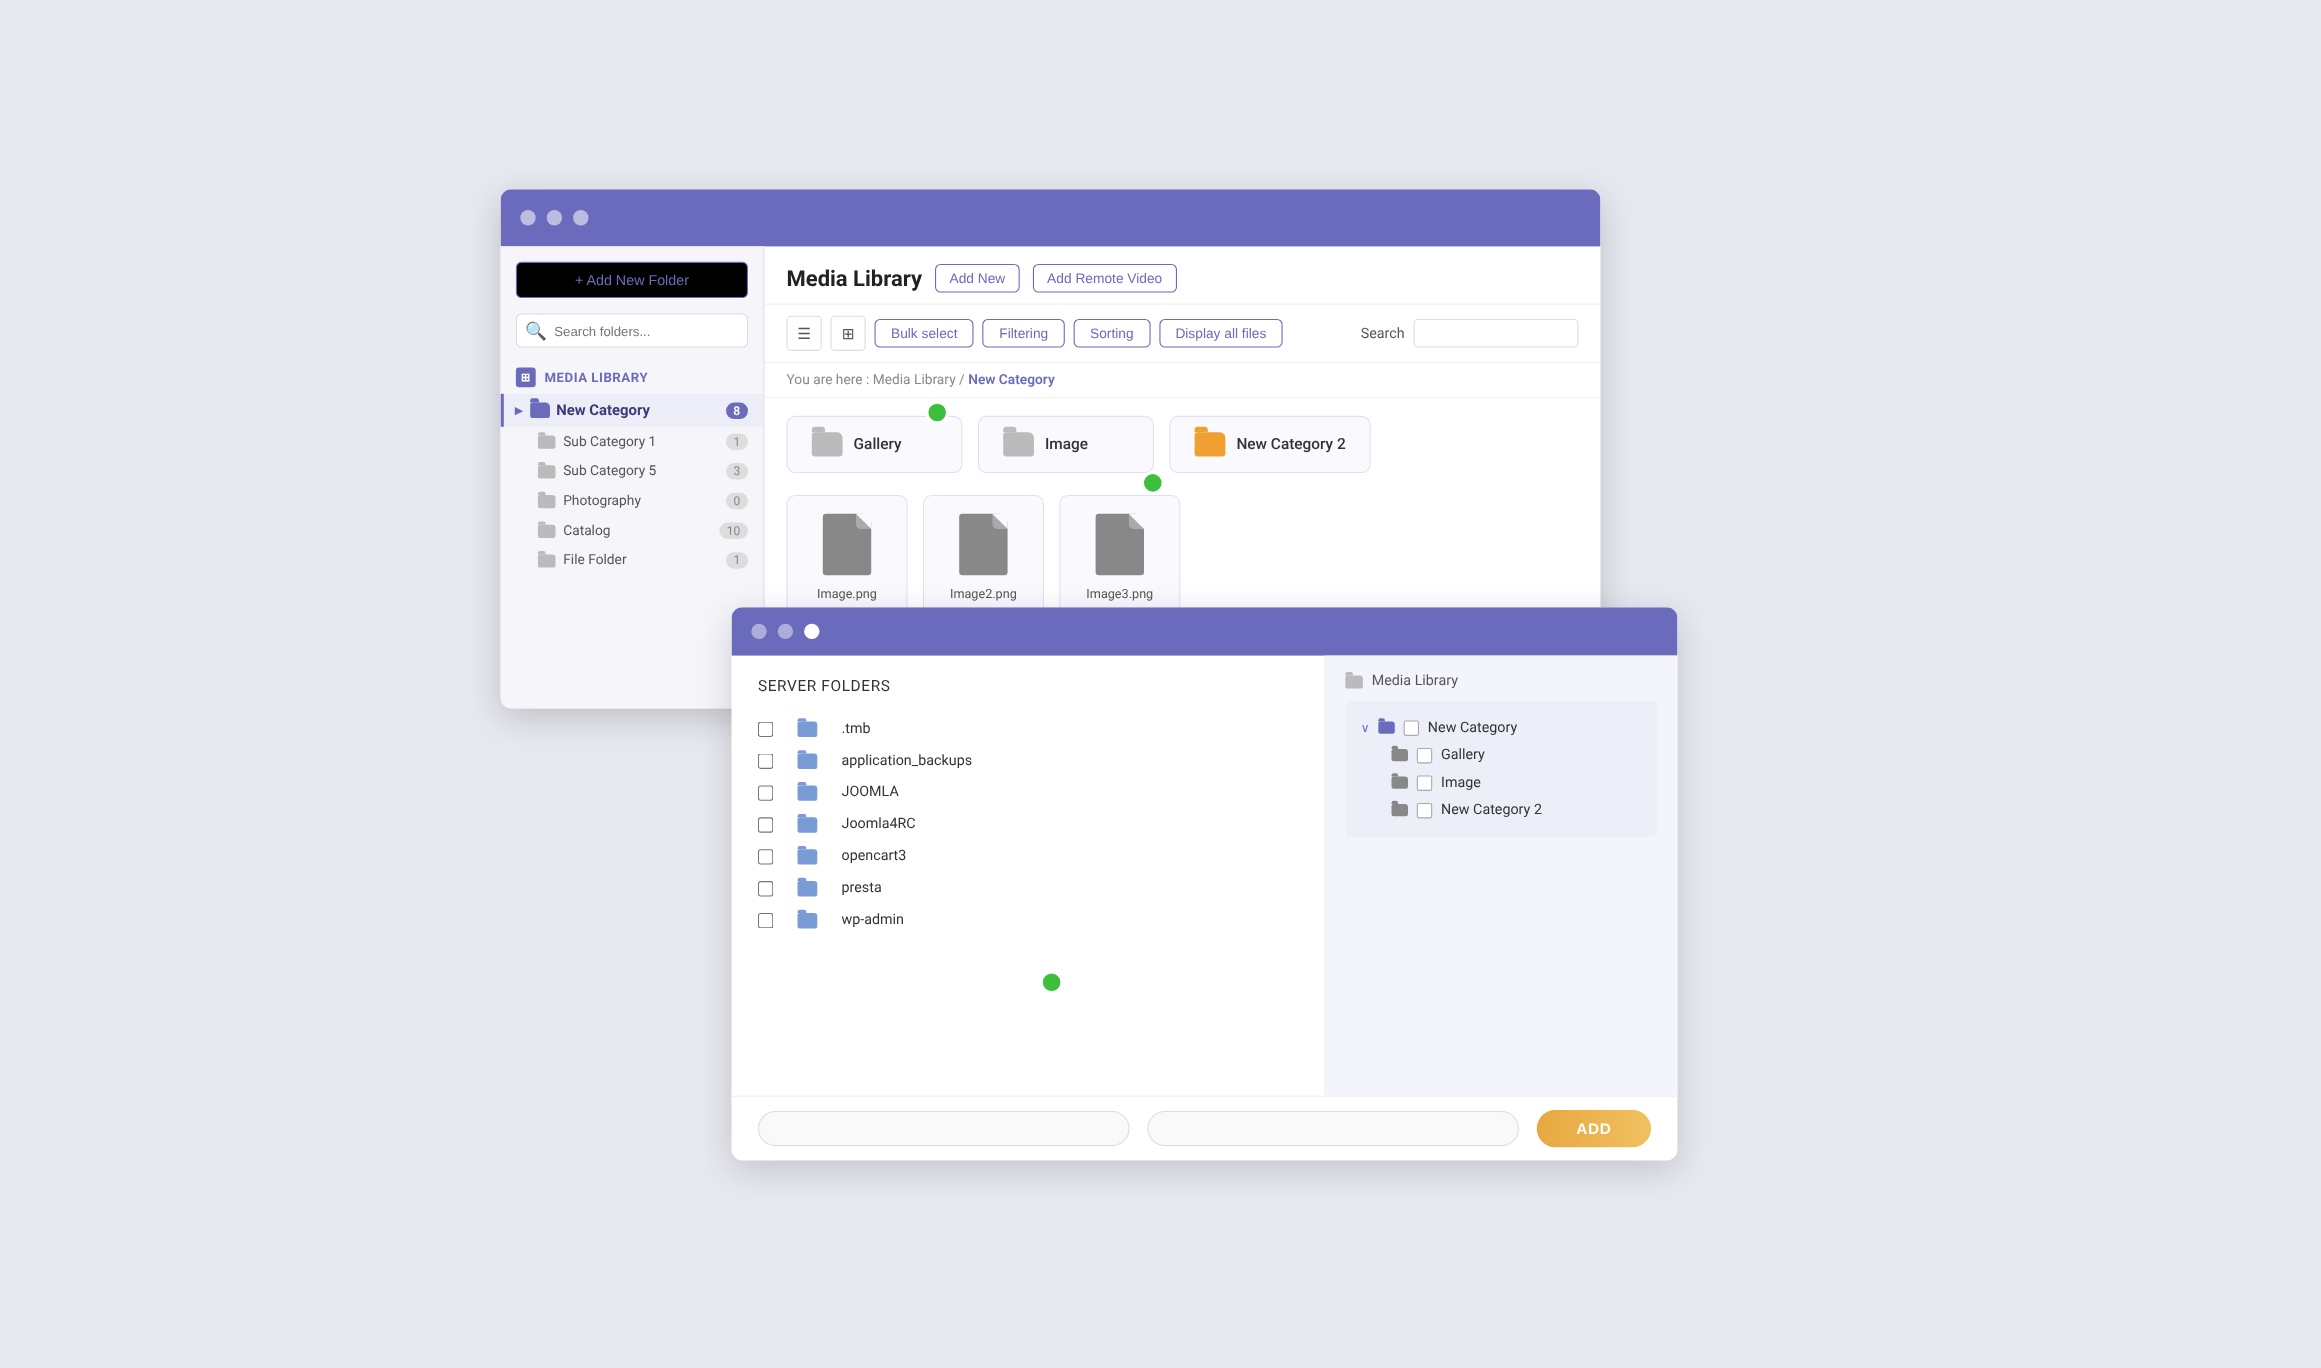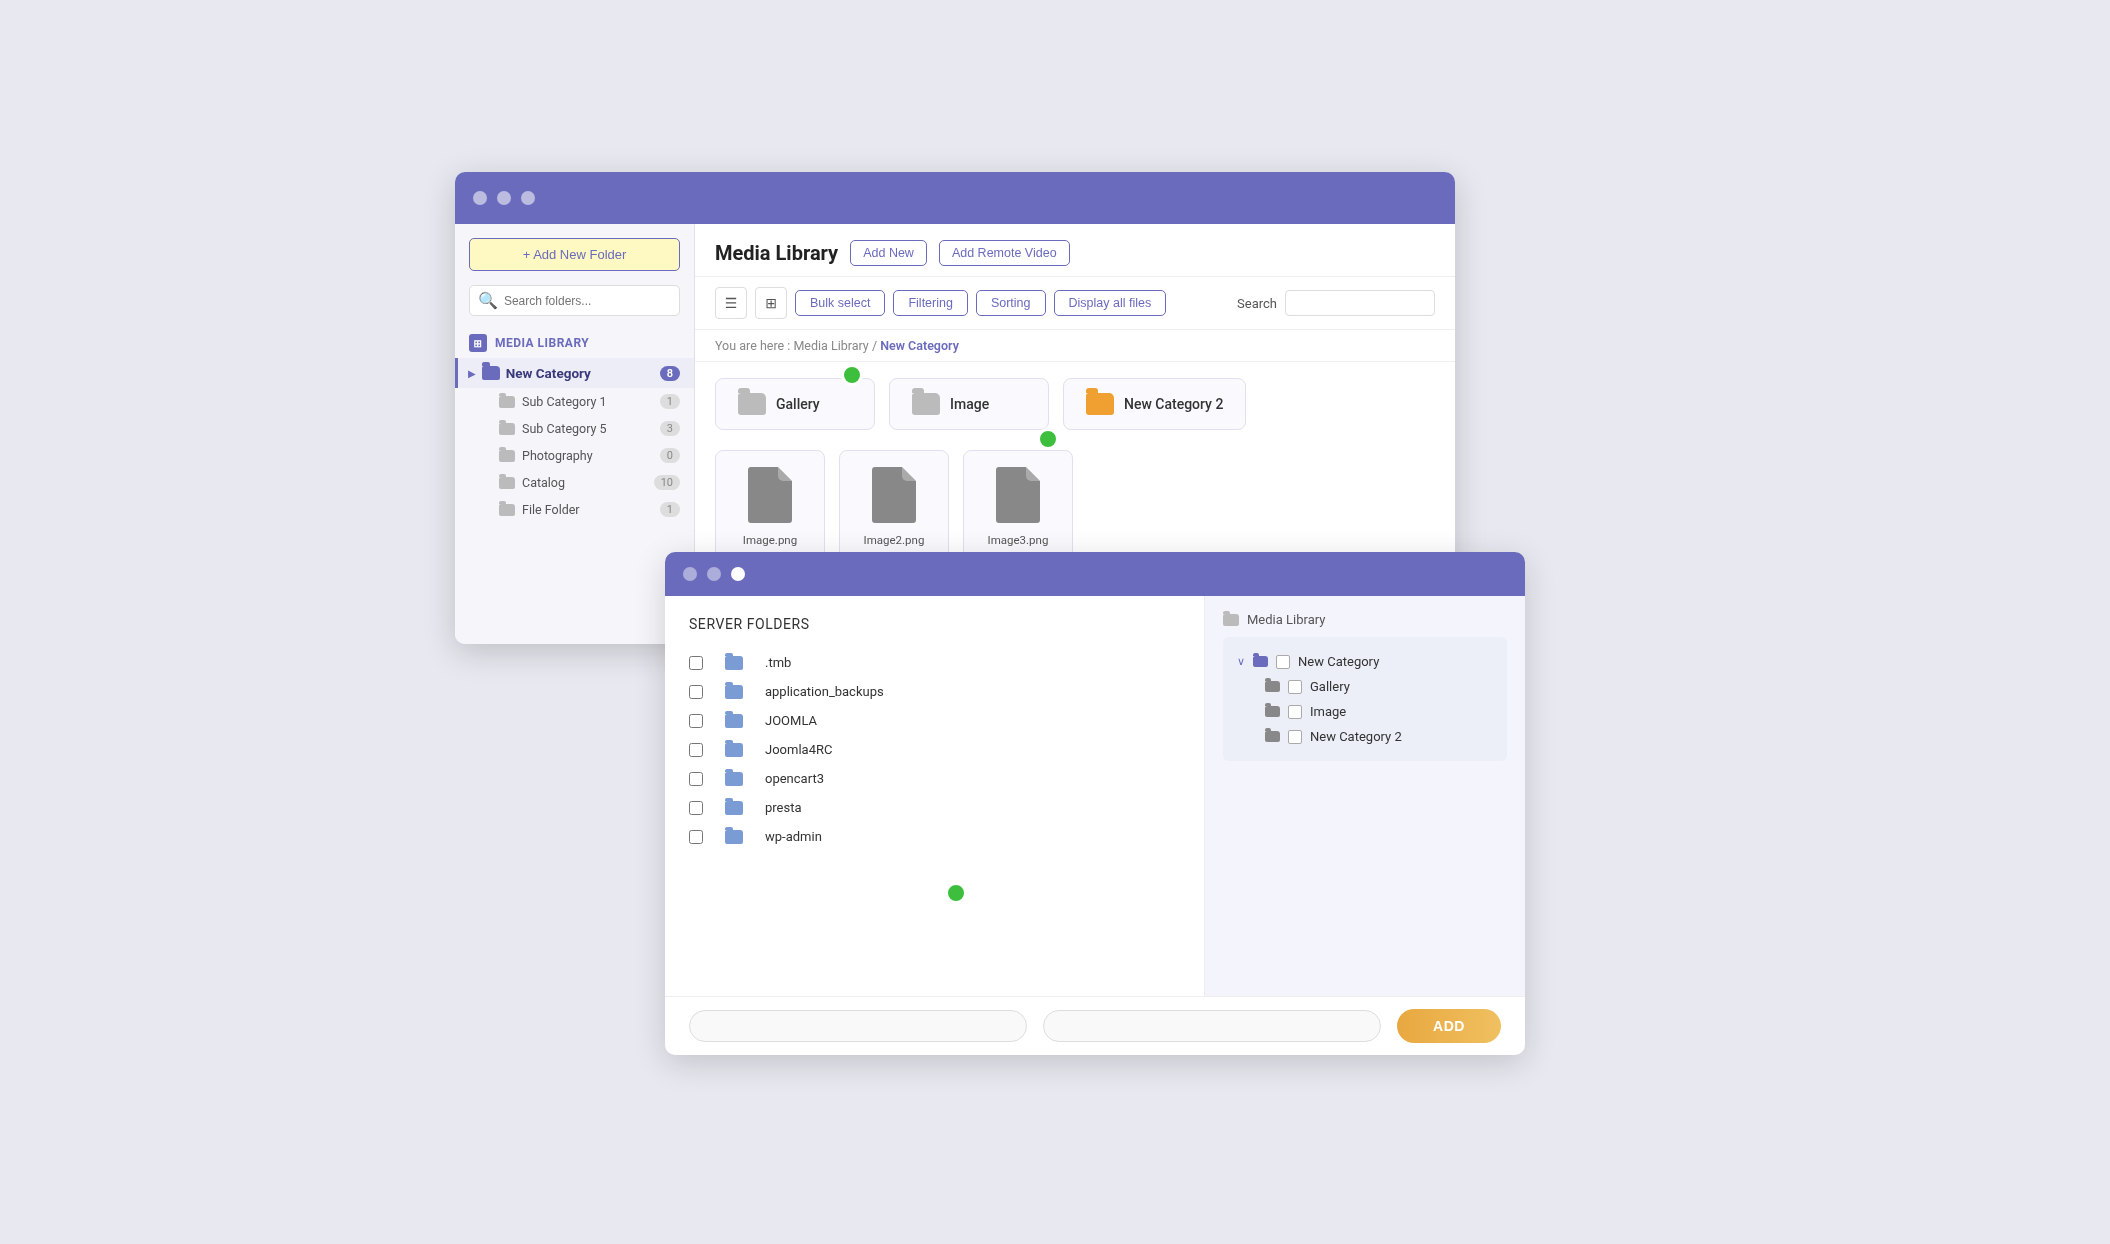--- a/index.html
+++ b/index.html
@@ -54,21 +54,21 @@
       min-height: 420px;
       background: #f5f5fa;
       border-right: 1px solid #e0e0ec;
       padding: 14px 0 14px 0;
     }
     .add-folder-btn {
       display: block;
       margin: 0 14px 14px 14px;
       border: 1.5px solid #6b6bbd;
       border-radius: 5px;
-      background: #fef9c3;
+      background: #000000;
       color: #6b6bbd;
       font-size: 13px;
       padding: 8px 0;
       text-align: center;
       cursor: pointer;
       width: calc(100% - 28px);
     }
     .search-bar {
       display: flex;
       align-items: center;
@@ -154,21 +154,21 @@
       margin-left: auto;
       background: #ddd;
       color: #888;
       font-size: 11px;
       border-radius: 10px;
       padding: 1px 7px;
     }
     .sub-item {
       display: flex;
       align-items: center;
-      padding: 6px 14px 6px 44px;
+      padding: 6px 14px 6px 34px;
       gap: 7px;
       font-size: 12.5px;
       color: #555;
       cursor: pointer;
     }
     .category-name {
       font-size: 13.5px;
       font-weight: 700;
       color: #3a3a7a;
     }

